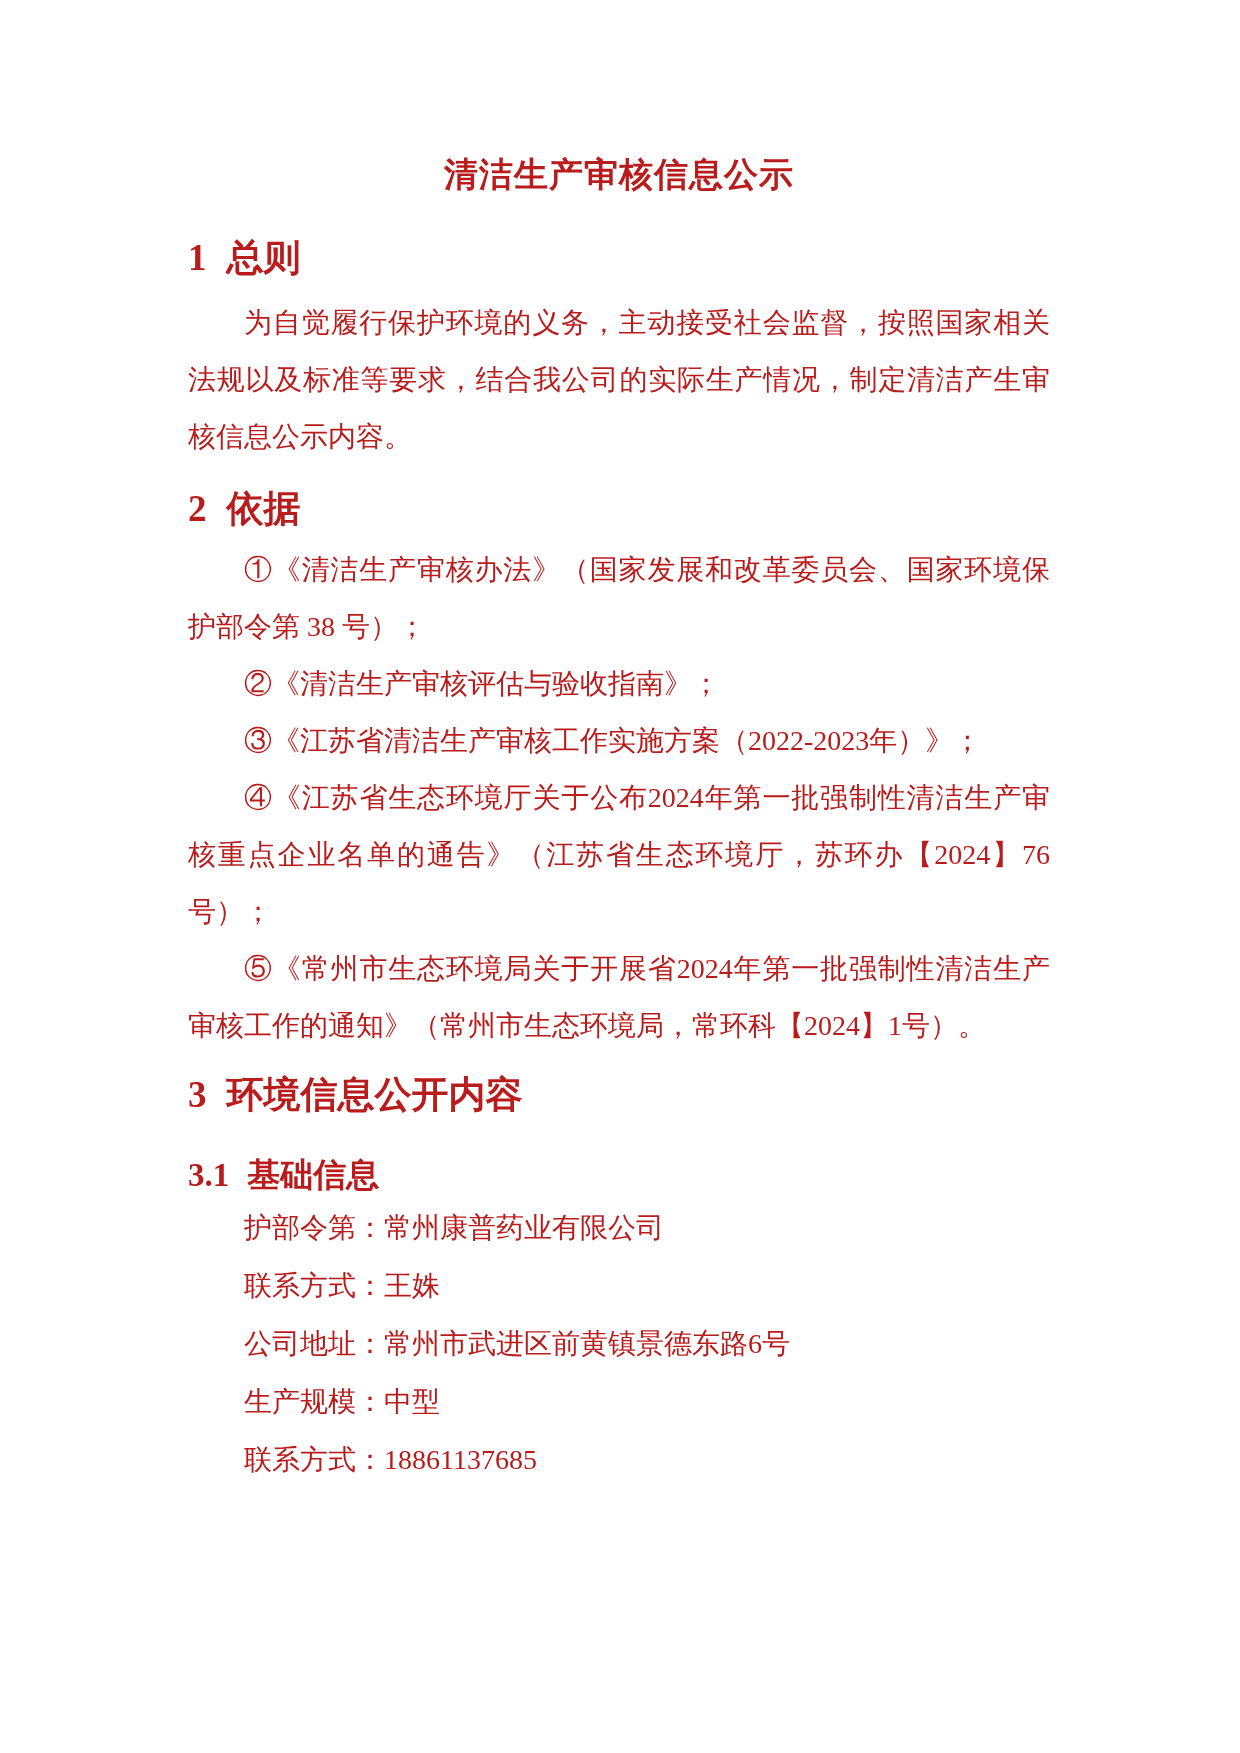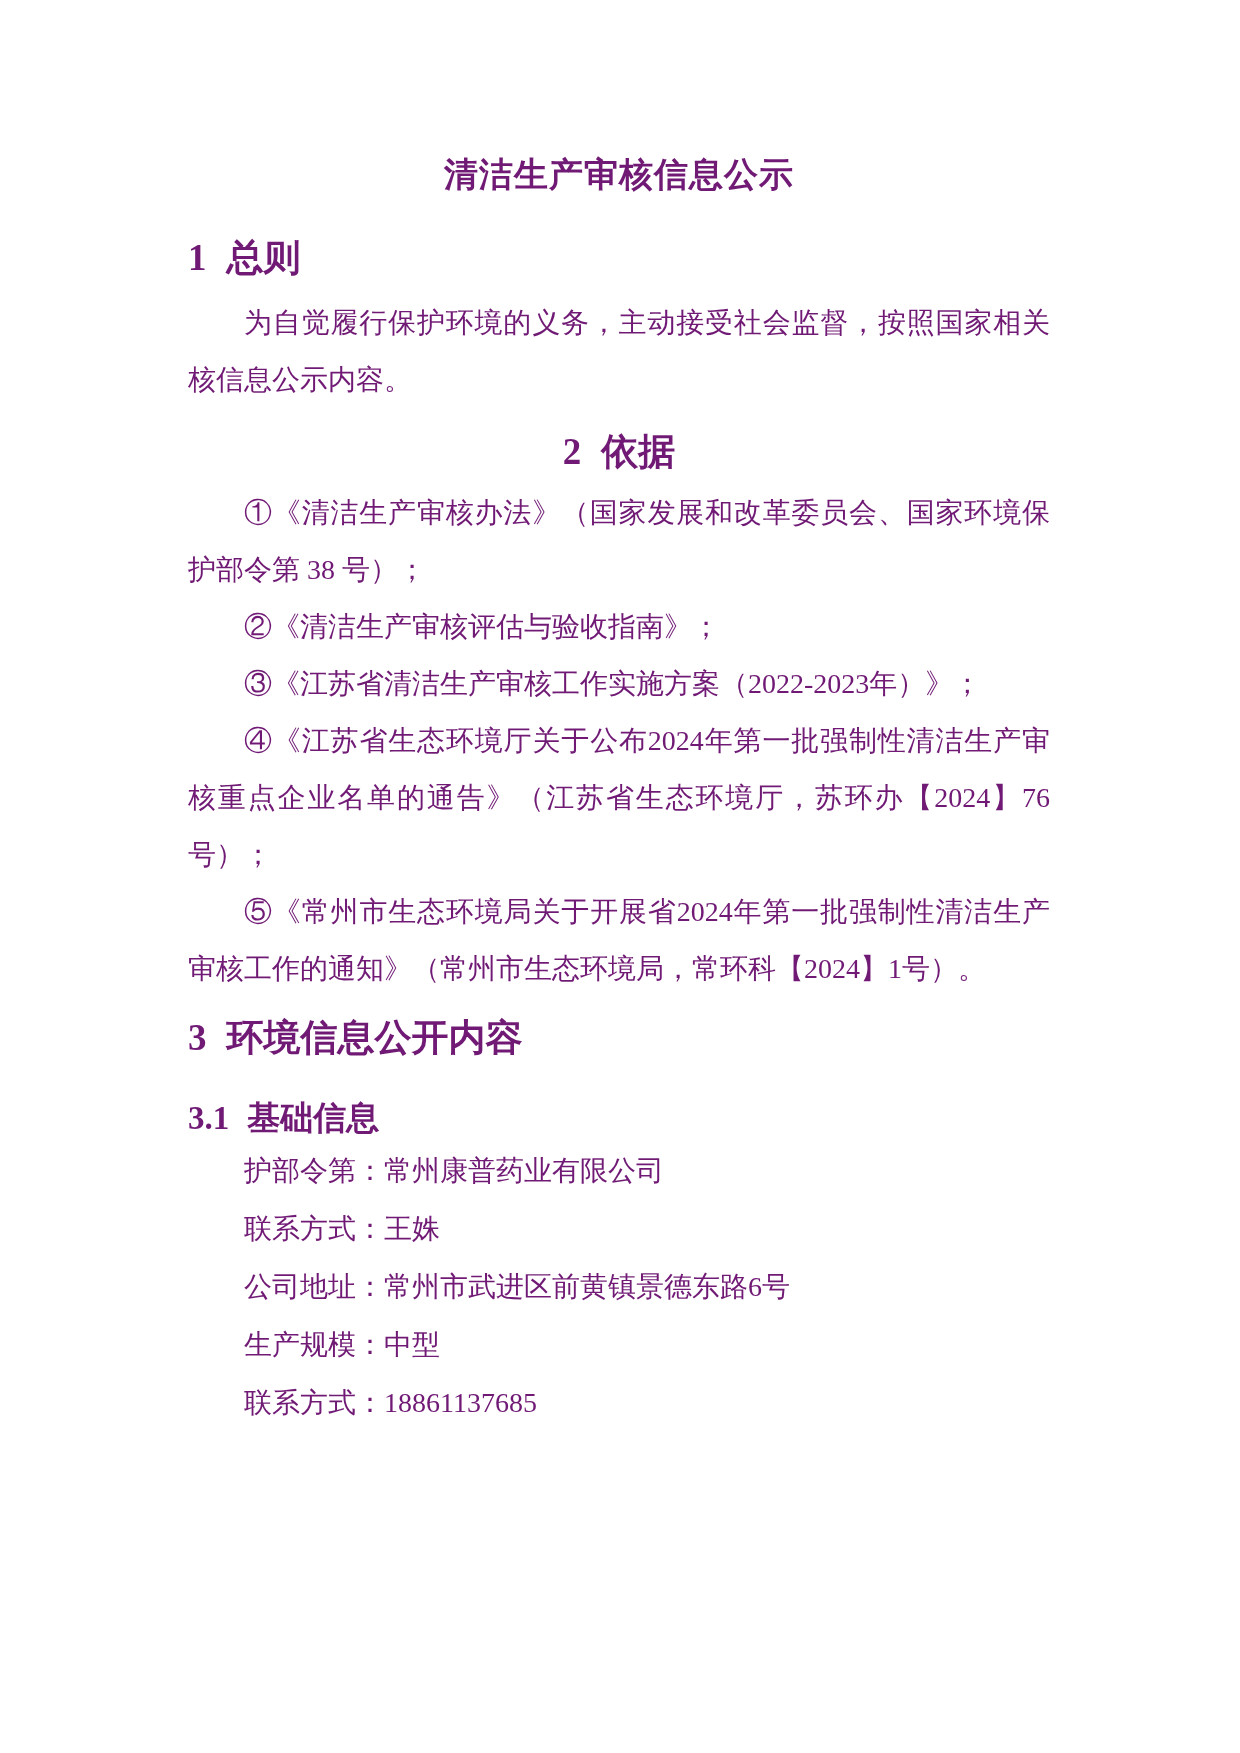--- a/index.html
+++ b/index.html
@@ -8,21 +8,21 @@
     background: #ffffff;
   }
   .page {
     position: relative;
     width: 1240px;
     height: 1753px;
     background: #ffffff;
     box-sizing: border-box;
     padding: 0 190px 0 188px;
     overflow: hidden;
-    color: #701a75;
+    color: #b91c1c;
     font-family: "Liberation Serif", "DejaVu Serif", serif;
   }
   .doc-title {
     margin-top: 150px;
     font-size: 34px;
     line-height: 50px;
     font-weight: 700;
     text-align: center;
     letter-spacing: 1px;
   }
@@ -30,21 +30,21 @@
     font-weight: 700;
     font-size: 37px;
     line-height: 44px;
     white-space: nowrap;
   }
   .heading .num {
     display: inline-block;
     margin-right: 20px;
   }
   .heading.l1-1 { margin-top: 36px; }
-  .heading.l1-2 { margin-top: 22px; text-align: center; }
+  .heading.l1-2 { margin-top: 22px; }
   .heading.l1-3 { margin-top: 19px; }
   .heading.l2 {
     font-size: 33px;
     line-height: 42px;
     margin-top: 37px;
   }
   .heading.l2 .num { margin-right: 18px; }
   .body-block {
     font-size: 28px;
     line-height: 57px;
@@ -80,20 +80,21 @@
 
   <div class="doc-title">清洁生产审核信息公示</div>
 
   <div class="heading l1-1">
     <span class="num">1</span><span class="htext">总则</span>
   </div>
 
   <div class="body-block">
     <p class="para para-group-1">
       <span class="line ind fill">为自觉履行保护环境的义务，主动接受社会监督，按照国家相关</span>
+      <span class="line fill">法规以及标准等要求，结合我公司的实际生产情况，制定清洁产生审</span>
       <span class="line">核信息公示内容。</span>
     </p>
   </div>
 
   <div class="heading l1-2">
     <span class="num">2</span><span class="htext">依据</span>
   </div>
 
   <div class="body-block para-group-2">
     <p class="para">

